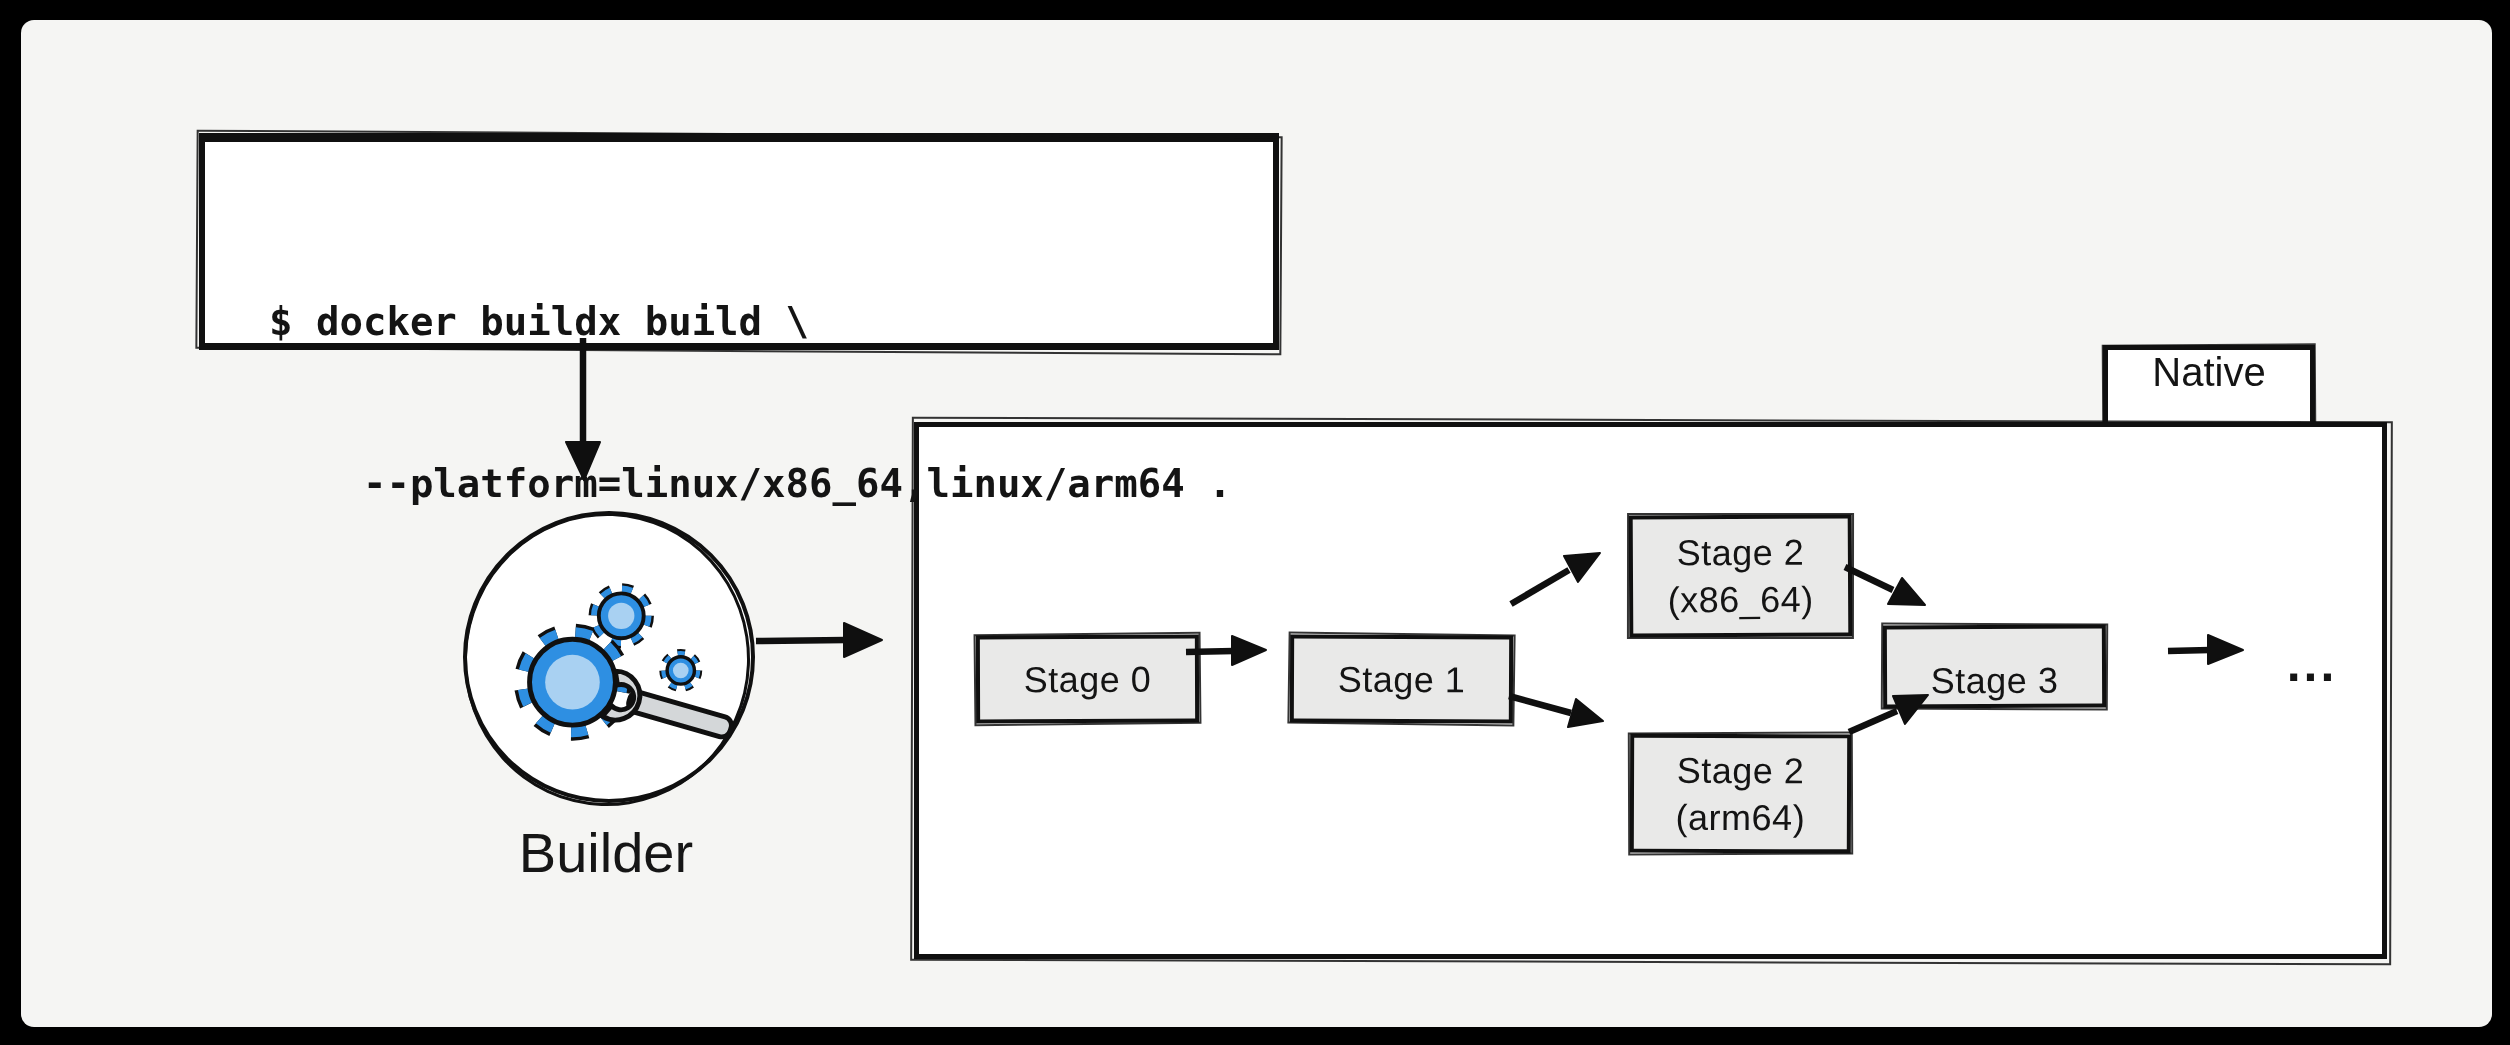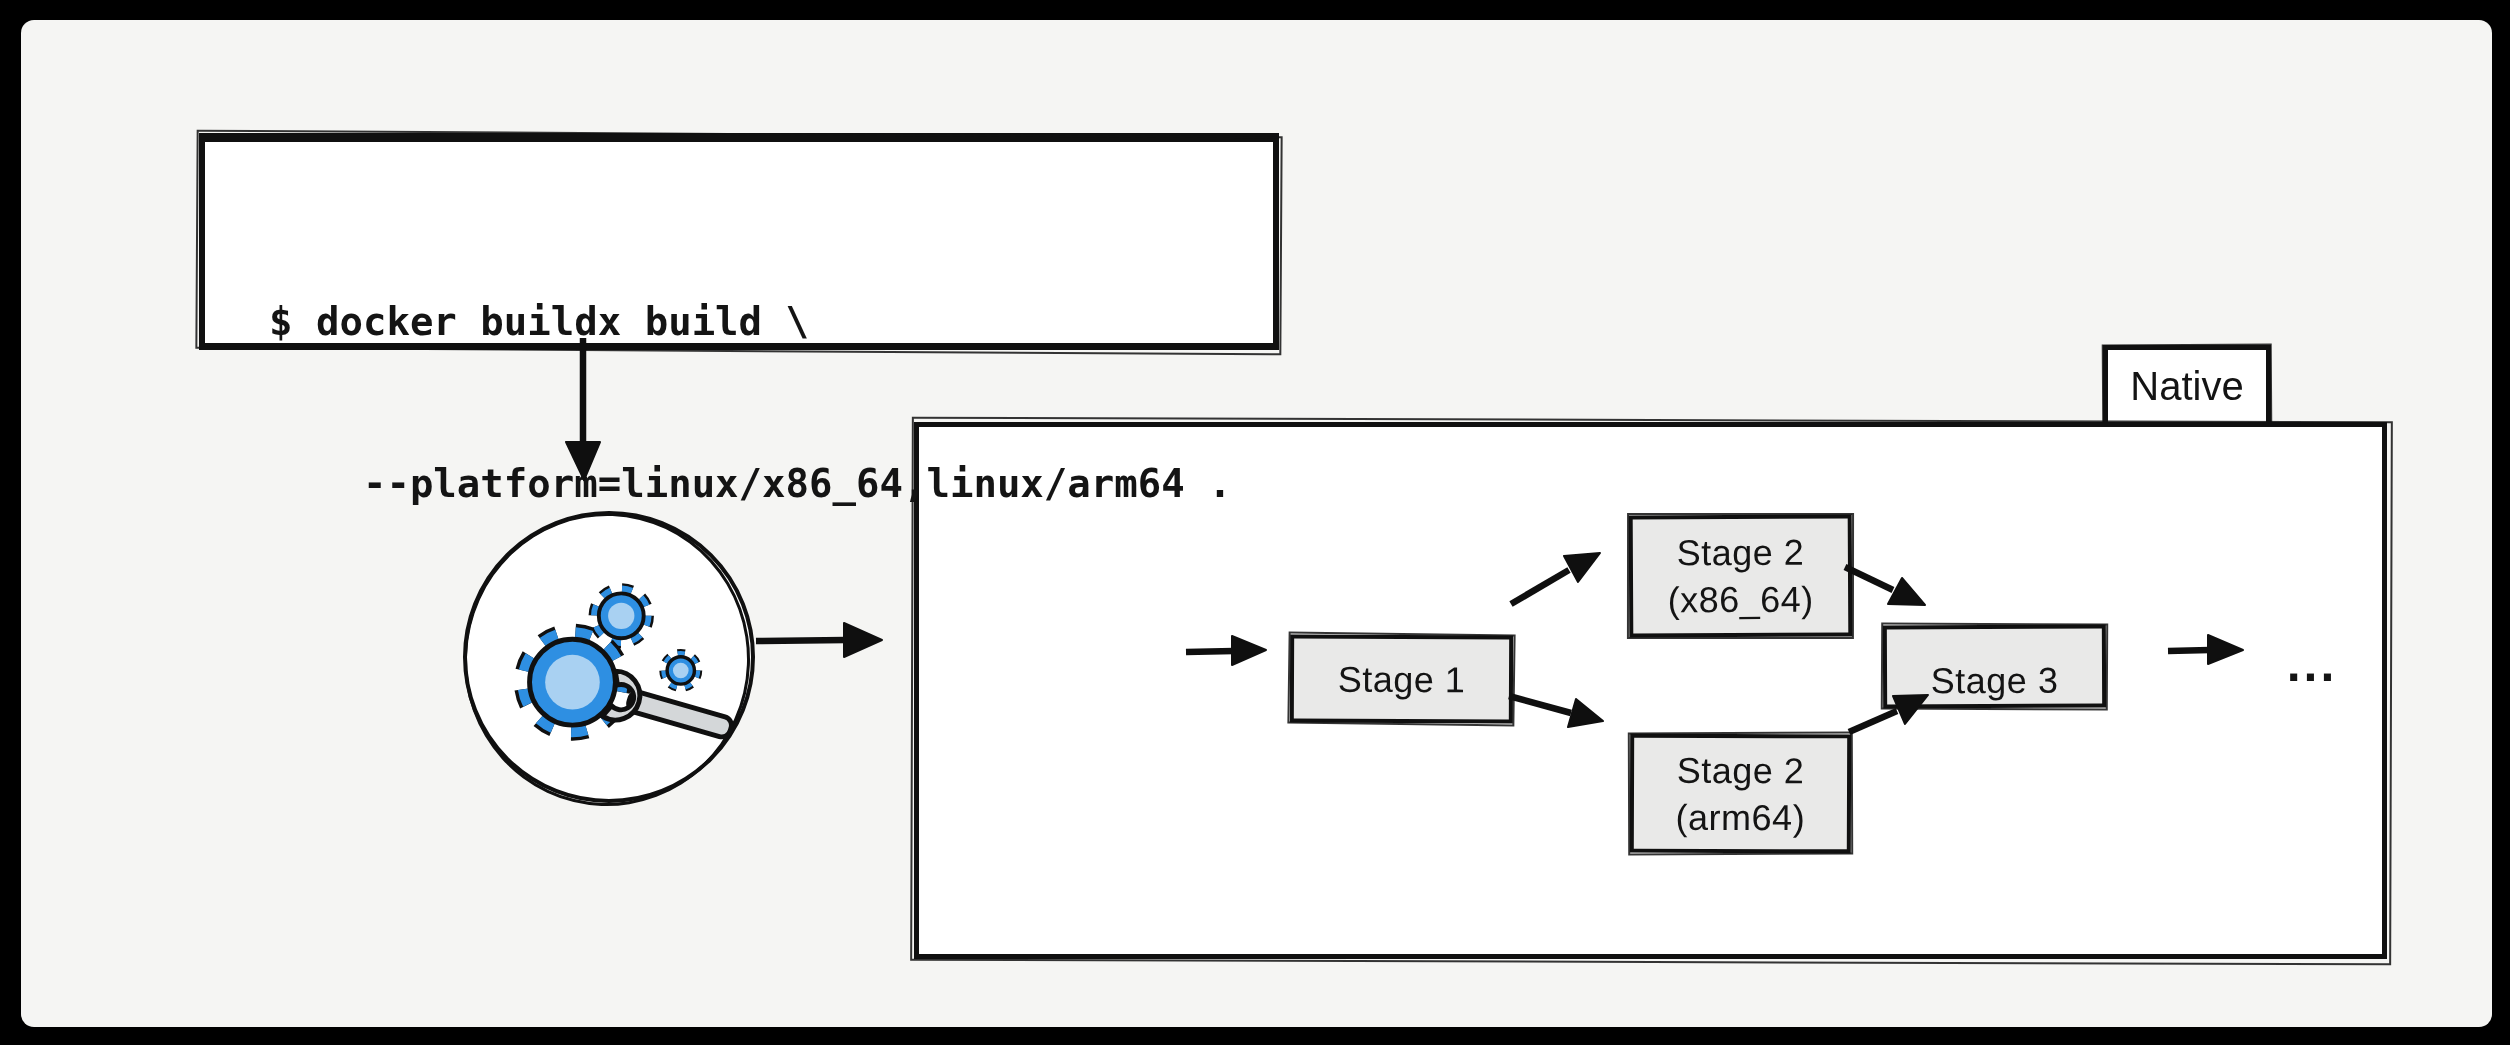--- a/index.html
+++ b/index.html
@@ -58,23 +58,23 @@
   .builder-label {
     position: absolute; left: 435px; top: 800px; width: 300px;
     text-align: center; font-size: 56px; color: #161616; z-index: 2;
   }
   .arch-label {
     position: absolute; left: 435px; top: 873px; width: 300px;
     text-align: center; font-size: 35px; color: #161616; z-index: 2;
   }
   
   .native-tab {
-    left: 2082px; top: 325px; width: 168px; height: 82px;
+    left: 2082px; top: 325px; width: 212px; height: 82px;
     background: #fff; z-index: 1;
-    display: flex; align-items: center; justify-content: center;
+    display: flex; align-items: flex-start; justify-content: center;
     font-size: 40px; color: #141414;
   }
   .native-tab::before { inset: -6px; transform: rotate(-.4deg); }
   .native-box {
     left: 893px; top: 402px; width: 1473px; height: 537px;
     background: #fff; z-index: 2;
   }
   .native-box::before { inset: -8px -10px -9px -8px; transform: rotate(.18deg); }
   
   .stage {
@@ -140,26 +140,30 @@
         <circle cx="85" cy="116" r="50" fill="none" stroke="#2e8fe2" stroke-width="13" stroke-dasharray="16 18.9" stroke-dashoffset="6"></circle>
         <circle cx="85" cy="116" r="44" fill="#2e8fe2" stroke="#101010" stroke-width="5"></circle>
         <circle cx="85" cy="116" r="28" fill="#a9d1f2"></circle>
       </g>
 
       <g transform="translate(130,130) rotate(16)">
         <rect x="14" y="-10" width="108" height="21" rx="9" fill="#d4d7d9" stroke="#101010" stroke-width="5"></rect>
         <path d="M -8,-24 A 25,25 0 1 1 -8,24 L -2,11 A 13,13 0 1 0 -2,-11 Z" fill="#d4d7d9" stroke="#101010" stroke-width="5" stroke-linejoin="round"></path>
       </g>
     </svg>
+    <div class="builder-label">Builder</div>
 
     <div class="native-tab sketch">
       <span>Native</span>
     </div>
     <div class="native-box sketch"></div>
 
+    <div class="stage sketch stage-0 sk-b">
+      <span>Stage 0</span>
+    </div>
     <div class="stage sketch stage-1 sk-c">
       <span>Stage 1</span>
     </div>
     <div class="stage sketch stage-2x">
       <span>Stage 2</span>
       <span>(x86_64)</span>
     </div>
     <div class="stage sketch stage-2a sk-b">
       <span>Stage 2</span>
       <span>(arm64)</span>

